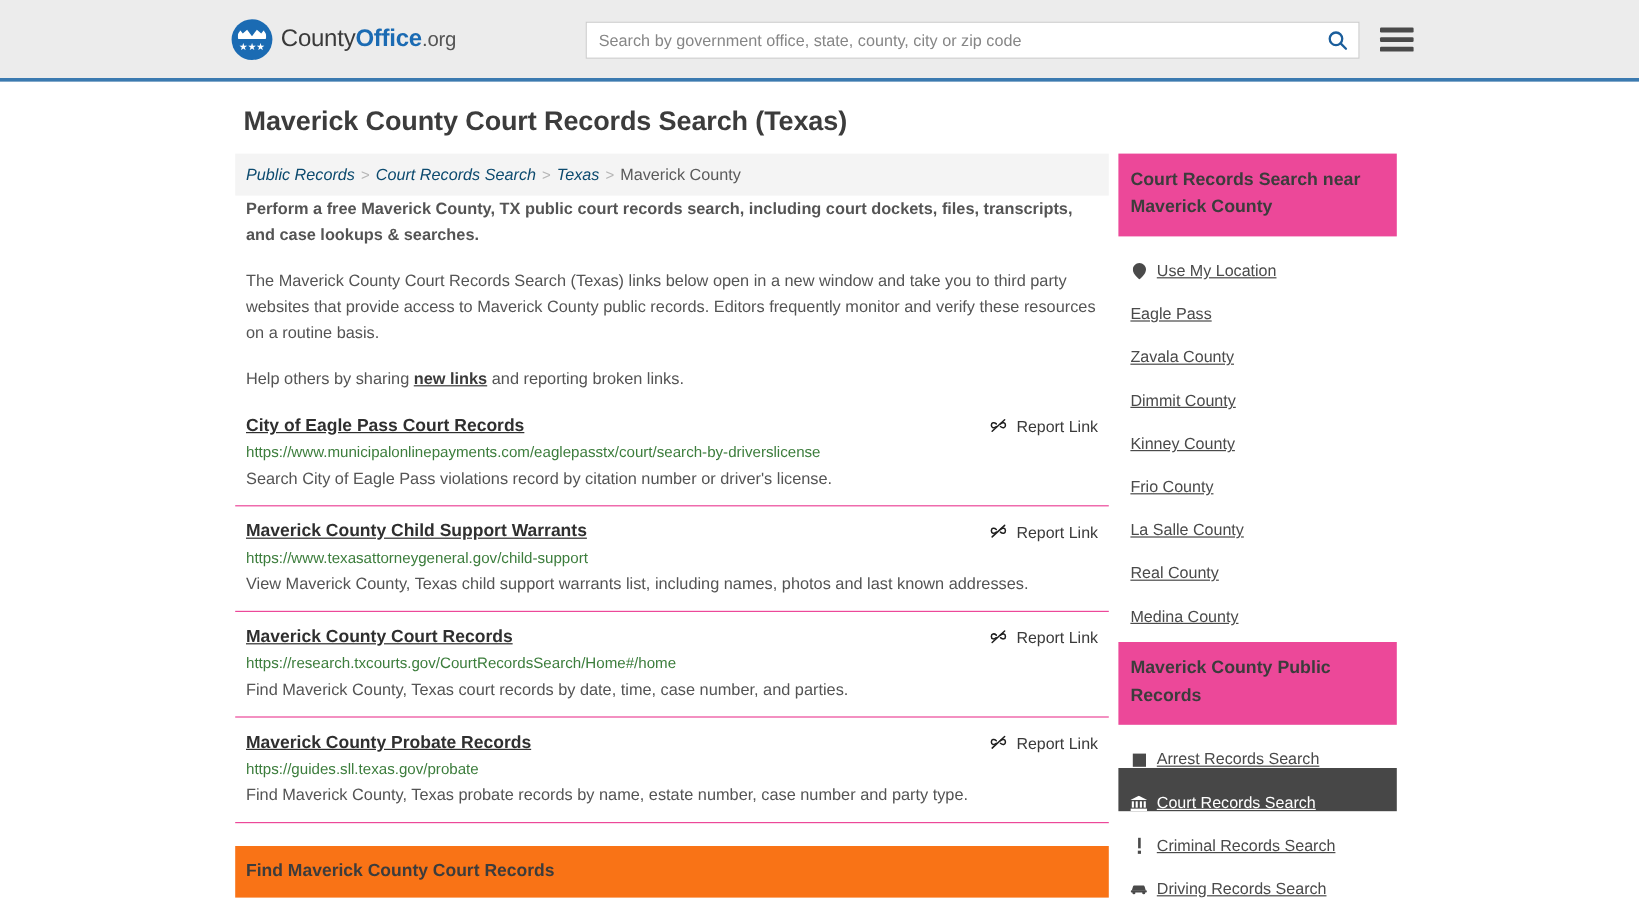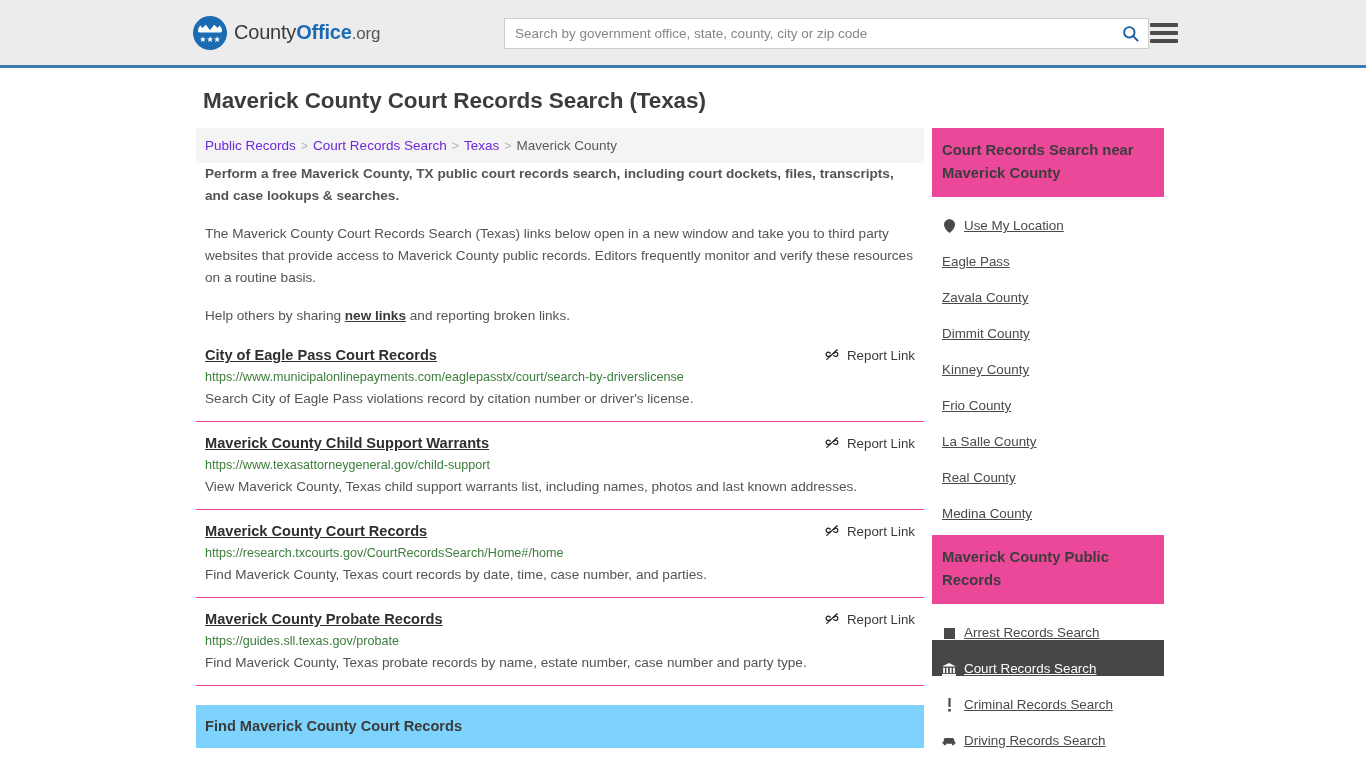--- a/index.html
+++ b/index.html
@@ -57,21 +57,21 @@
     color: #2b2b2b;
     letter-spacing: -0.2px;
     white-space: nowrap;
   }
   .brand-text .b-office { color: #1b6bb3; font-weight: bold; }
   .brand-text .b-county { color: #3a3a3a; }
   .brand-text .b-org { color: #555555; font-size: 17px; }
 
   .search-wrap {
     position: absolute;
-    left: 504px;
+    left: 488px;
     top: 18px;
     width: 645px;
     height: 31px;
     background: #ffffff;
     border: 1px solid #cdcdcd;
     display: flex;
     align-items: center;
   }
   .search-input {
     border: none;
@@ -135,22 +135,23 @@
   .breadcrumb {
     background: #f4f4f4;
     height: 35px;
     display: flex;
     align-items: center;
     padding: 0 9px;
     font-size: 13.5px;
     gap: 5px;
   }
   .breadcrumb a {
-    color: #6d28d9;
+    color: #0c4a6e;
     text-decoration: none;
+    font-style: italic;
   }
   .breadcrumb .sep { color: #b6b6b6; font-size: 12.5px; }
   .breadcrumb .crumb-current { color: #5a5a5a; }
 
   
   .intro { padding: 0 9px; }
   .intro p {
     margin: 16px 0 0 0;
     font-size: 13.6px;
     line-height: 22px;
@@ -208,21 +209,21 @@
   .result-desc {
     margin-top: 2px;
     font-size: 13.6px;
     color: #545454;
     line-height: 22px;
   }
 
   
   .find-panel {
     margin-top: 19px;
-    background: #7dd3fc;
+    background: #f97316;
     padding: 13px 9px 14px 9px;
   }
   .find-panel h2 {
     margin: 0;
     font-size: 14.6px;
     font-weight: bold;
     color: #3c3c3c;
   }
 
   

